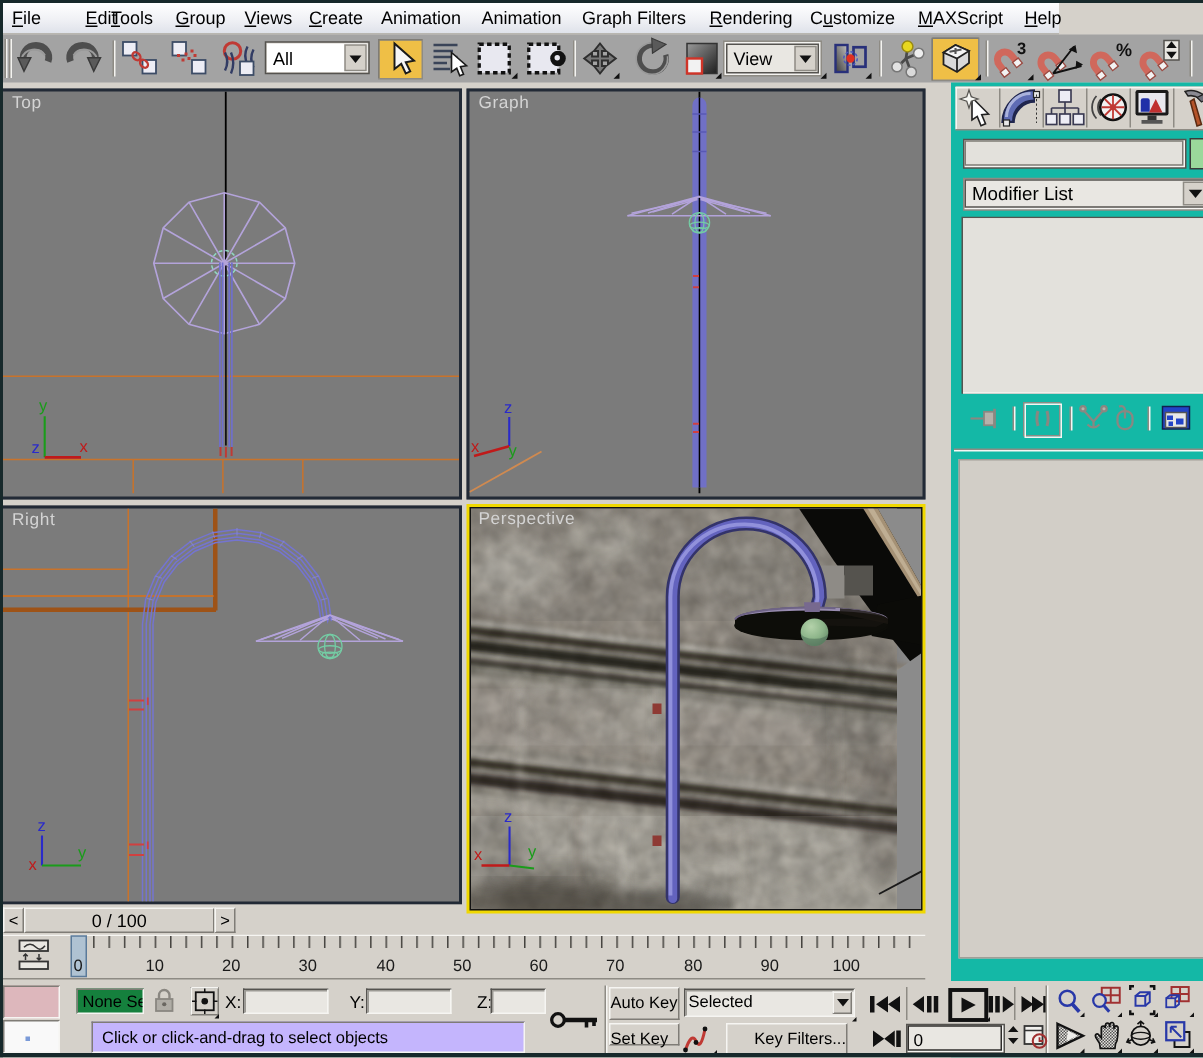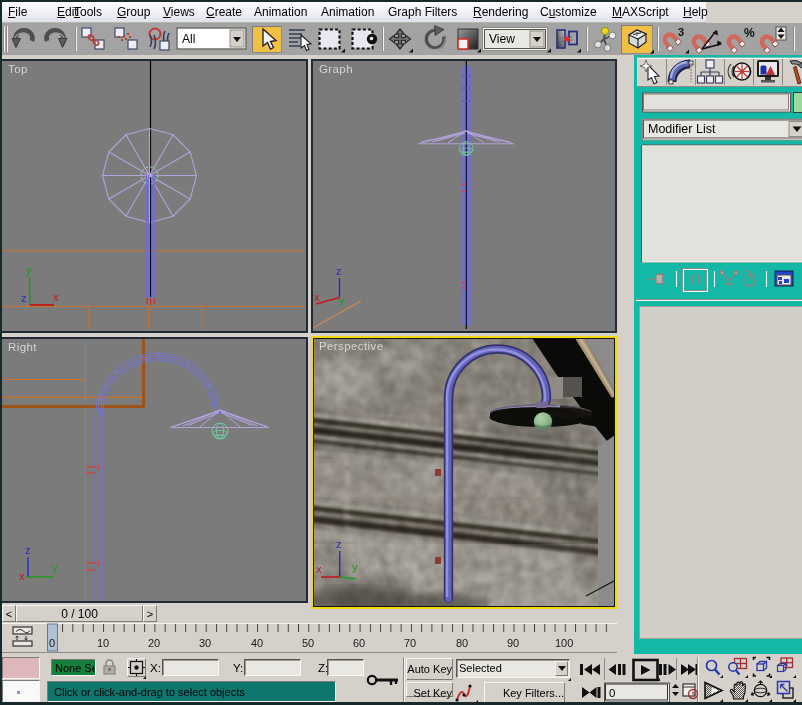--- a/index.html
+++ b/index.html
@@ -684,21 +684,21 @@
 </div>
 
 <div class="abs" id="statusbar" style="left:0;top:654px;width:802px;height:51px;background:#D5D1CA;font-size:11px">
 
   <div class="sunk" style="left:2px;top:3px;width:38px;height:22px;background:#DDB7BC"></div>
   <div class="sunk" style="left:2px;top:26px;width:38px;height:22px;background:#F9F9F9"></div>
   <div class="abs" style="left:17px;top:37px;width:3px;height:3px;background:#7A9AD8"></div>
 
   <div class="sunk" style="left:51px;top:5px;width:45px;height:17px;background:#15803d;line-height:16px;padding-left:3px;overflow:hidden;white-space:nowrap">None Se</div>
 
-  <div class="sunk" style="left:47px;top:27px;width:289px;height:21px;background:#0f766e;line-height:20px;padding-left:6px">Click or click-and-drag to select objects</div>
+  <div class="sunk" style="left:61px;top:27px;width:289px;height:21px;background:#c4b5fd;line-height:20px;padding-left:6px">Click or click-and-drag to select objects</div>
   <svg width="802" height="51" style="position:absolute;left:0;top:0">
 
     <g stroke="#8A8781" fill="#B0ADA6">
       <rect x="104" y="12" width="11" height="8" stroke-width="1.2"></rect>
       <path d="M106,12 L106,9.5 a3.5,3.5 0 0 1 7,0 L113,12" fill="none" stroke-width="1.6"></path>
       <circle cx="109.5" cy="15.5" r="1.4" fill="#6A6761" stroke="none"></circle>
     </g>
 
     <rect x="127.5" y="4.5" width="18" height="18" fill="#D5D1CA" stroke="#7F7C76"></rect>
     <line x1="127.5" y1="4.5" x2="145.5" y2="4.5" stroke="#F6F5F2"></line>
@@ -821,22 +821,22 @@
         <path d="M478,46 L478,49 L475,49 Z"></path>
       <path d="M571,24 L571,27 L568,27 Z"></path>
         <path d="M146,22 L146,25 L143,25 Z"></path>
     </g>
   </svg>
 
   <div class="fld" style="left:162px;top:5px;width:57px;height:17px"></div>
   <div class="fld" style="left:244px;top:5px;width:57px;height:17px"></div>
   <div class="fld" style="left:327px;top:5px;width:37px;height:17px"></div>
 
-  <div class="btn" style="left:406px;top:4px;width:47px;height:22px;text-align:right;line-height:21px">Auto Key</div>
-  <div class="btn" style="left:406px;top:28px;width:47px;height:15px;text-align:right;line-height:21px">Set Key</div>
+  <div class="btn" style="left:406px;top:4px;width:47px;height:22px;text-align:left;line-height:21px">Auto Key</div>
+  <div class="btn" style="left:406px;top:28px;width:47px;height:15px;text-align:left;line-height:21px">Set Key</div>
 
   <div class="fld" style="left:456px;top:5px;width:114px;height:19px"></div>
   <div class="abs" style="left:459px;top:8px">Selected</div>
   <div class="btn" style="left:555px;top:7px;width:13px;height:15px"></div>
   <svg width="12" height="8" style="position:absolute;left:556px;top:11px">
       <path d="M2,1 L10,1 L6,6 Z" fill="#111"></path>
     </svg>
 
   <div class="btn" style="left:484px;top:28px;width:81px;height:21px;text-align:right;line-height:20px">Key Filters...</div>
 </div>

